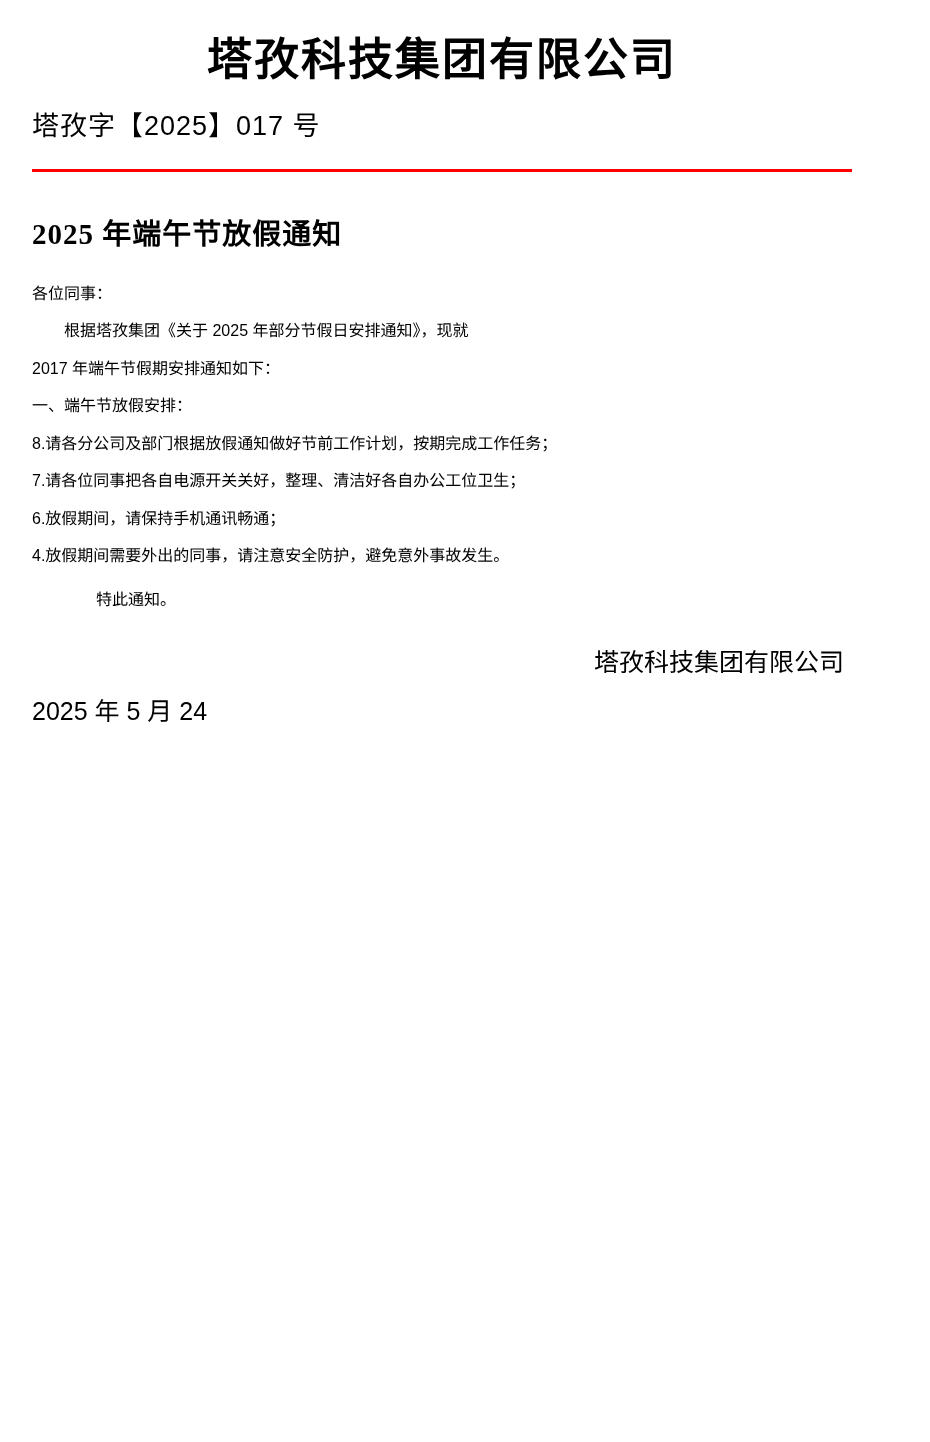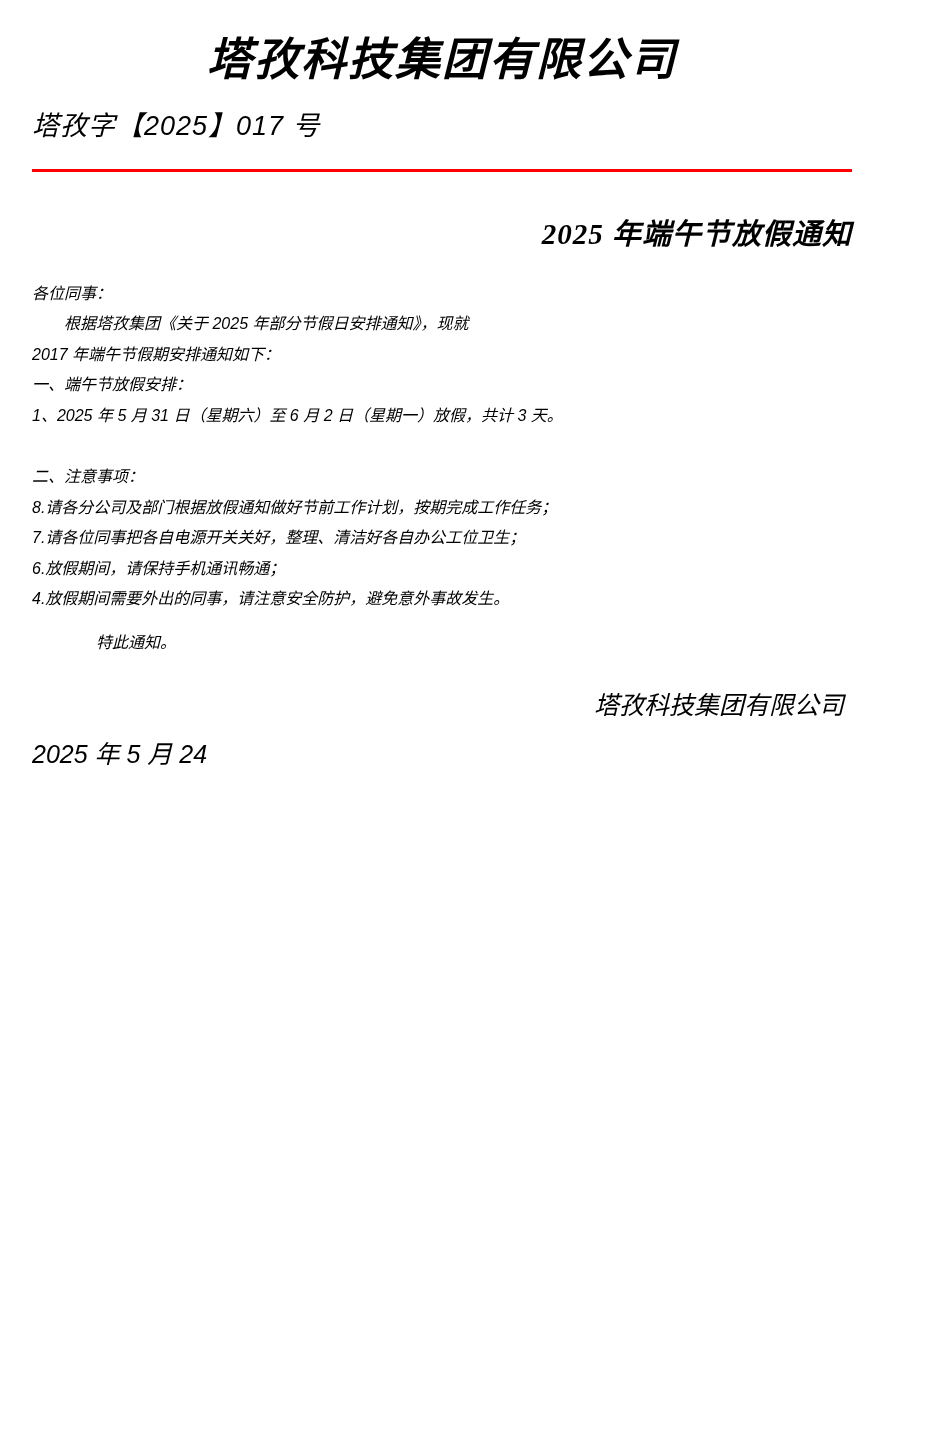--- a/index.html
+++ b/index.html
@@ -13,21 +13,20 @@
     font-family: "Liberation Serif", "DejaVu Serif", serif;
     color: #000000;
     overflow: hidden;
   }
   .page {
     position: relative;
     width: 872px;
     height: 1442px;
     box-sizing: border-box;
     padding: 26px 20px 0 32px;
-    font-style: italic;
   }
   .org-title {
     text-align: center;
     font-family: "Liberation Serif", "DejaVu Serif", serif;
     font-size: 45px;
     font-weight: 700;
     letter-spacing: 2px;
     line-height: 1.28;
     margin: 6px 0 0 0;
   }
@@ -39,42 +38,42 @@
     letter-spacing: 1px;
     margin: 14px 0 0 0;
   }
   .red-rule {
     margin: 26px 0 0 0;
     height: 3px;
     background: #ff0000;
     width: 100%;
   }
   .doc-title {
-    text-align: right;
+    text-align: left;
     font-family: "Liberation Serif", "DejaVu Serif", serif;
     font-size: 29px;
     font-weight: 700;
     letter-spacing: 1px;
     margin: 38px 0 0 0;
   }
   .body-text {
     font-family: "Liberation Sans", "DejaVu Sans", sans-serif;
     font-size: 16px;
     line-height: 1.72;
     margin: 0;
     text-align: justify;
   }
   .salutation {
     margin-top: 28px;
   }
   .indent {
     text-indent: 2em;
   }
   .para {
-    margin-top: 3px;
+    margin-top: 10px;
   }
   .gap-block {
     margin-top: 34px;
   }
   .closing {
     margin-top: 16px;
     text-indent: 4em;
   }
   .signature {
     font-family: "Liberation Sans", "DejaVu Sans", sans-serif;
@@ -107,23 +106,21 @@
   <div class="doc-title">2025 年端午节放假通知</div>
 
   <p class="body-text salutation">各位同事：</p>
 
   <p class="body-text indent para">根据塔孜集团《关于 2025 年部分节假日安排通知》，现就</p>
 
   <p class="body-text para">2017 年端午节假期安排通知如下：</p>
 
   <p class="body-text para">一、端午节放假安排：</p>
 
-  <p class="body-text para">1、2025 年 5 月 31 日（星期六）至 6 月 2 日（星期一）放假，共计 3 天。</p>
 
-  <p class="body-text gap-block">二、注意事项：</p>
 
   <p class="body-text para">8.请各分公司及部门根据放假通知做好节前工作计划，按期完成工作任务；</p>
 
   <p class="body-text para">7.请各位同事把各自电源开关关好，整理、清洁好各自办公工位卫生；</p>
 
   <p class="body-text para">6.放假期间，请保持手机通讯畅通；</p>
 
   <p class="body-text para">4.放假期间需要外出的同事，请注意安全防护，避免意外事故发生。</p>
 
   <p class="body-text closing">特此通知。</p>

